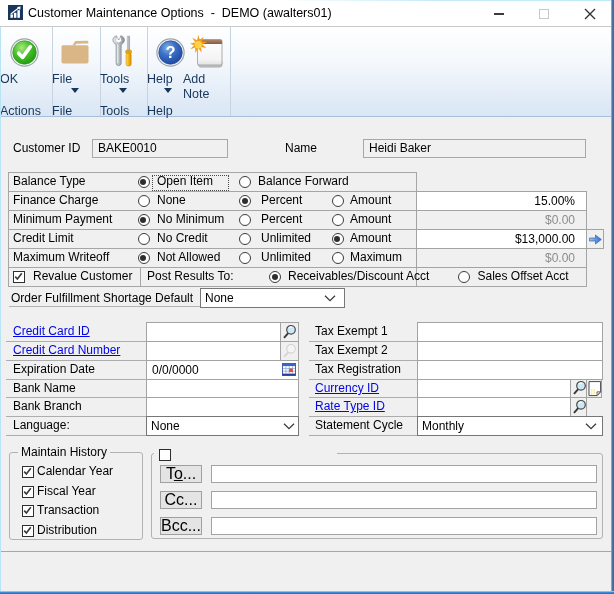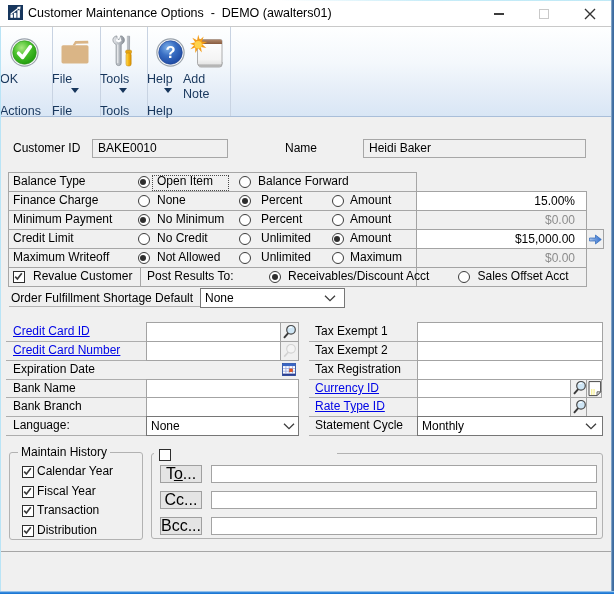--- a/index.html
+++ b/index.html
@@ -174,21 +174,21 @@
 <div class="L" style="left:350px;top:210px">Amount</div>
 <div class="val gb" style="left:416px;top:210px;width:171px;height:20px;color:#8c8c8c">$0.00</div>
 
 <div class="L" style="left:13px;top:229px">Credit Limit</div>
 <div class="rad" style="left:137.5px;top:233px"></div>
 <div class="L" style="left:157px;top:229px">No Credit</div>
 <div class="rad" style="left:239px;top:233px"></div>
 <div class="L" style="left:261px;top:229px">Unlimited</div>
 <div class="rad s" style="left:331.5px;top:233px"></div>
 <div class="L" style="left:350px;top:229px">Amount</div>
-<div class="val" style="left:416px;top:229px;width:171px;height:20px;background:#fff">$15,000.00</div>
+<div class="val" style="left:416px;top:229px;width:171px;height:20px;background:#fff">$13,000.00</div>
 <div class="box gb" style="left:586px;top:229px;width:18px;height:20px"></div>
 <svg class="a" style="left:589px;top:234px" width="13" height="11">
  <defs>
         <linearGradient id="gar" x1="0" y1="0" x2="1" y2="0">
   <stop offset="0%" stop-color="#a8c2e8"></stop>
           <stop offset="100%" stop-color="#2f6fd0"></stop>
  </linearGradient>
       </defs>
  <path d="M0.5,4 L6.5,4 L6.5,1 L12.3,5.5 L6.5,10 L6.5,7 L0.5,7 Z" fill="url(#gar)" stroke="#2c66b8" stroke-width="0.7"></path>
 </svg>
@@ -251,20 +251,23 @@
       <path d="M6.2,9.2 L2,13.8" stroke="#3a3a3a" stroke-width="2"></path>
       <path d="M6.6,4 Q8,2.9 9.8,3.4" stroke="#fff" stroke-width="1.1" fill="none"></path>
     </svg>
 <div class="box" style="left:146px;top:341px;width:153px;height:20px">
       <div class="a gb" style="right:0;top:0;width:17px;height:18px;border-left:1px solid #a3a3a3"></div>
     </div>
 <svg class="a" style="left:282px;top:343px" width="15" height="16">
       <circle cx="9" cy="5.8" r="4.3" fill="#f4f4f4" stroke="#d2d2d2" stroke-width="1.1"></circle>
       <path d="M6.2,9.2 L2.2,13.6" stroke="#d2d2d2" stroke-width="1.6"></path>
     </svg>
+<div class="box" style="left:146px;top:360px;width:153px;height:20px">
+      <div style="font-size:12px;line-height:18px;padding-left:5px">0/0/0000</div>
+    </div>
 <svg class="a" style="left:282px;top:363px" width="14" height="13">
  <rect x="0.5" y="0.5" width="13" height="12" fill="#fff" stroke="#2d4f9e" stroke-width="0.9"></rect>
  <rect x="0.5" y="0.5" width="13" height="2.6" fill="#3a66c4"></rect>
  <rect x="0.5" y="10.6" width="13" height="1.9" fill="#2b3f94"></rect>
  <path d="M3.9,3.2 L3.9,10.6 M7.2,3.2 L7.2,10.6 M10.5,3.2 L10.5,10.6 M1,5.6 L13,5.6 M1,8.2 L13,8.2" stroke="#93a5de" stroke-width="0.8"></path>
  <rect x="7.6" y="5.9" width="2.9" height="2.9" fill="#e8541d" stroke="#c44414" stroke-width="0.5"></rect>
 </svg>
 <div class="box" style="left:146px;top:379px;width:153px;height:19px"></div>
 <div class="box" style="left:146px;top:397px;width:153px;height:20px"></div>
 <div class="box" style="left:146px;top:416px;width:153px;height:20px;border-color:#767676">

